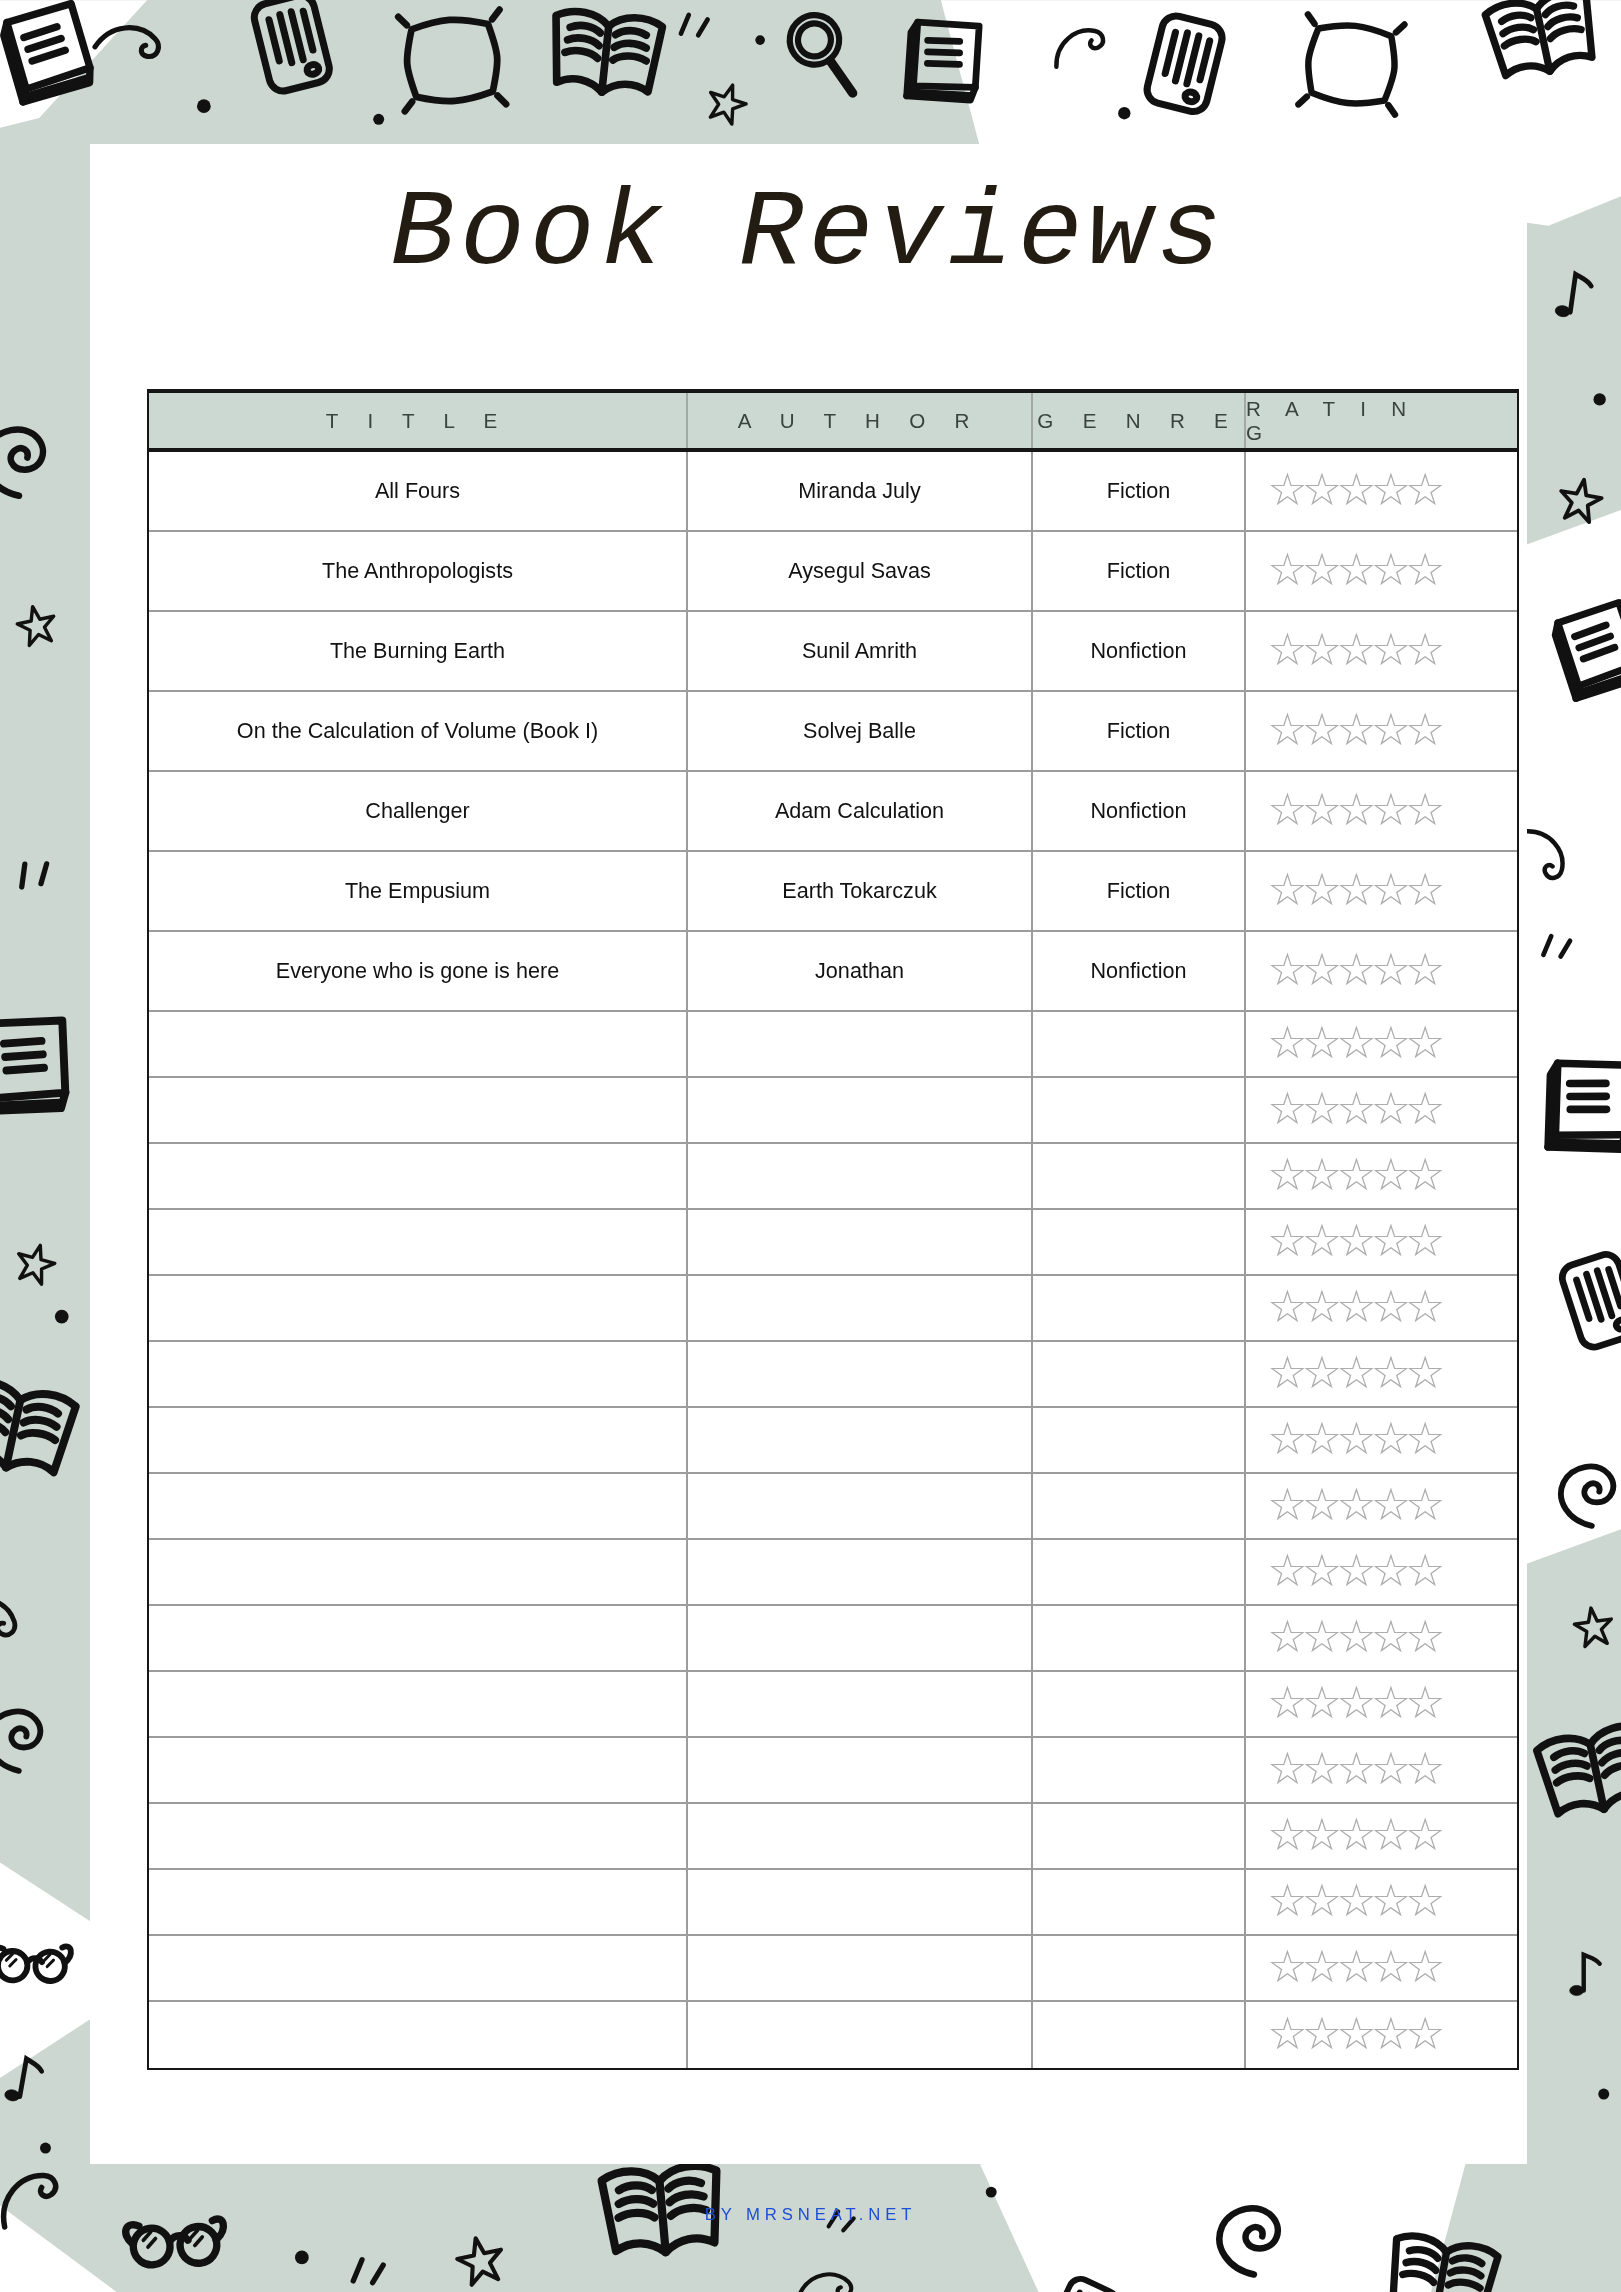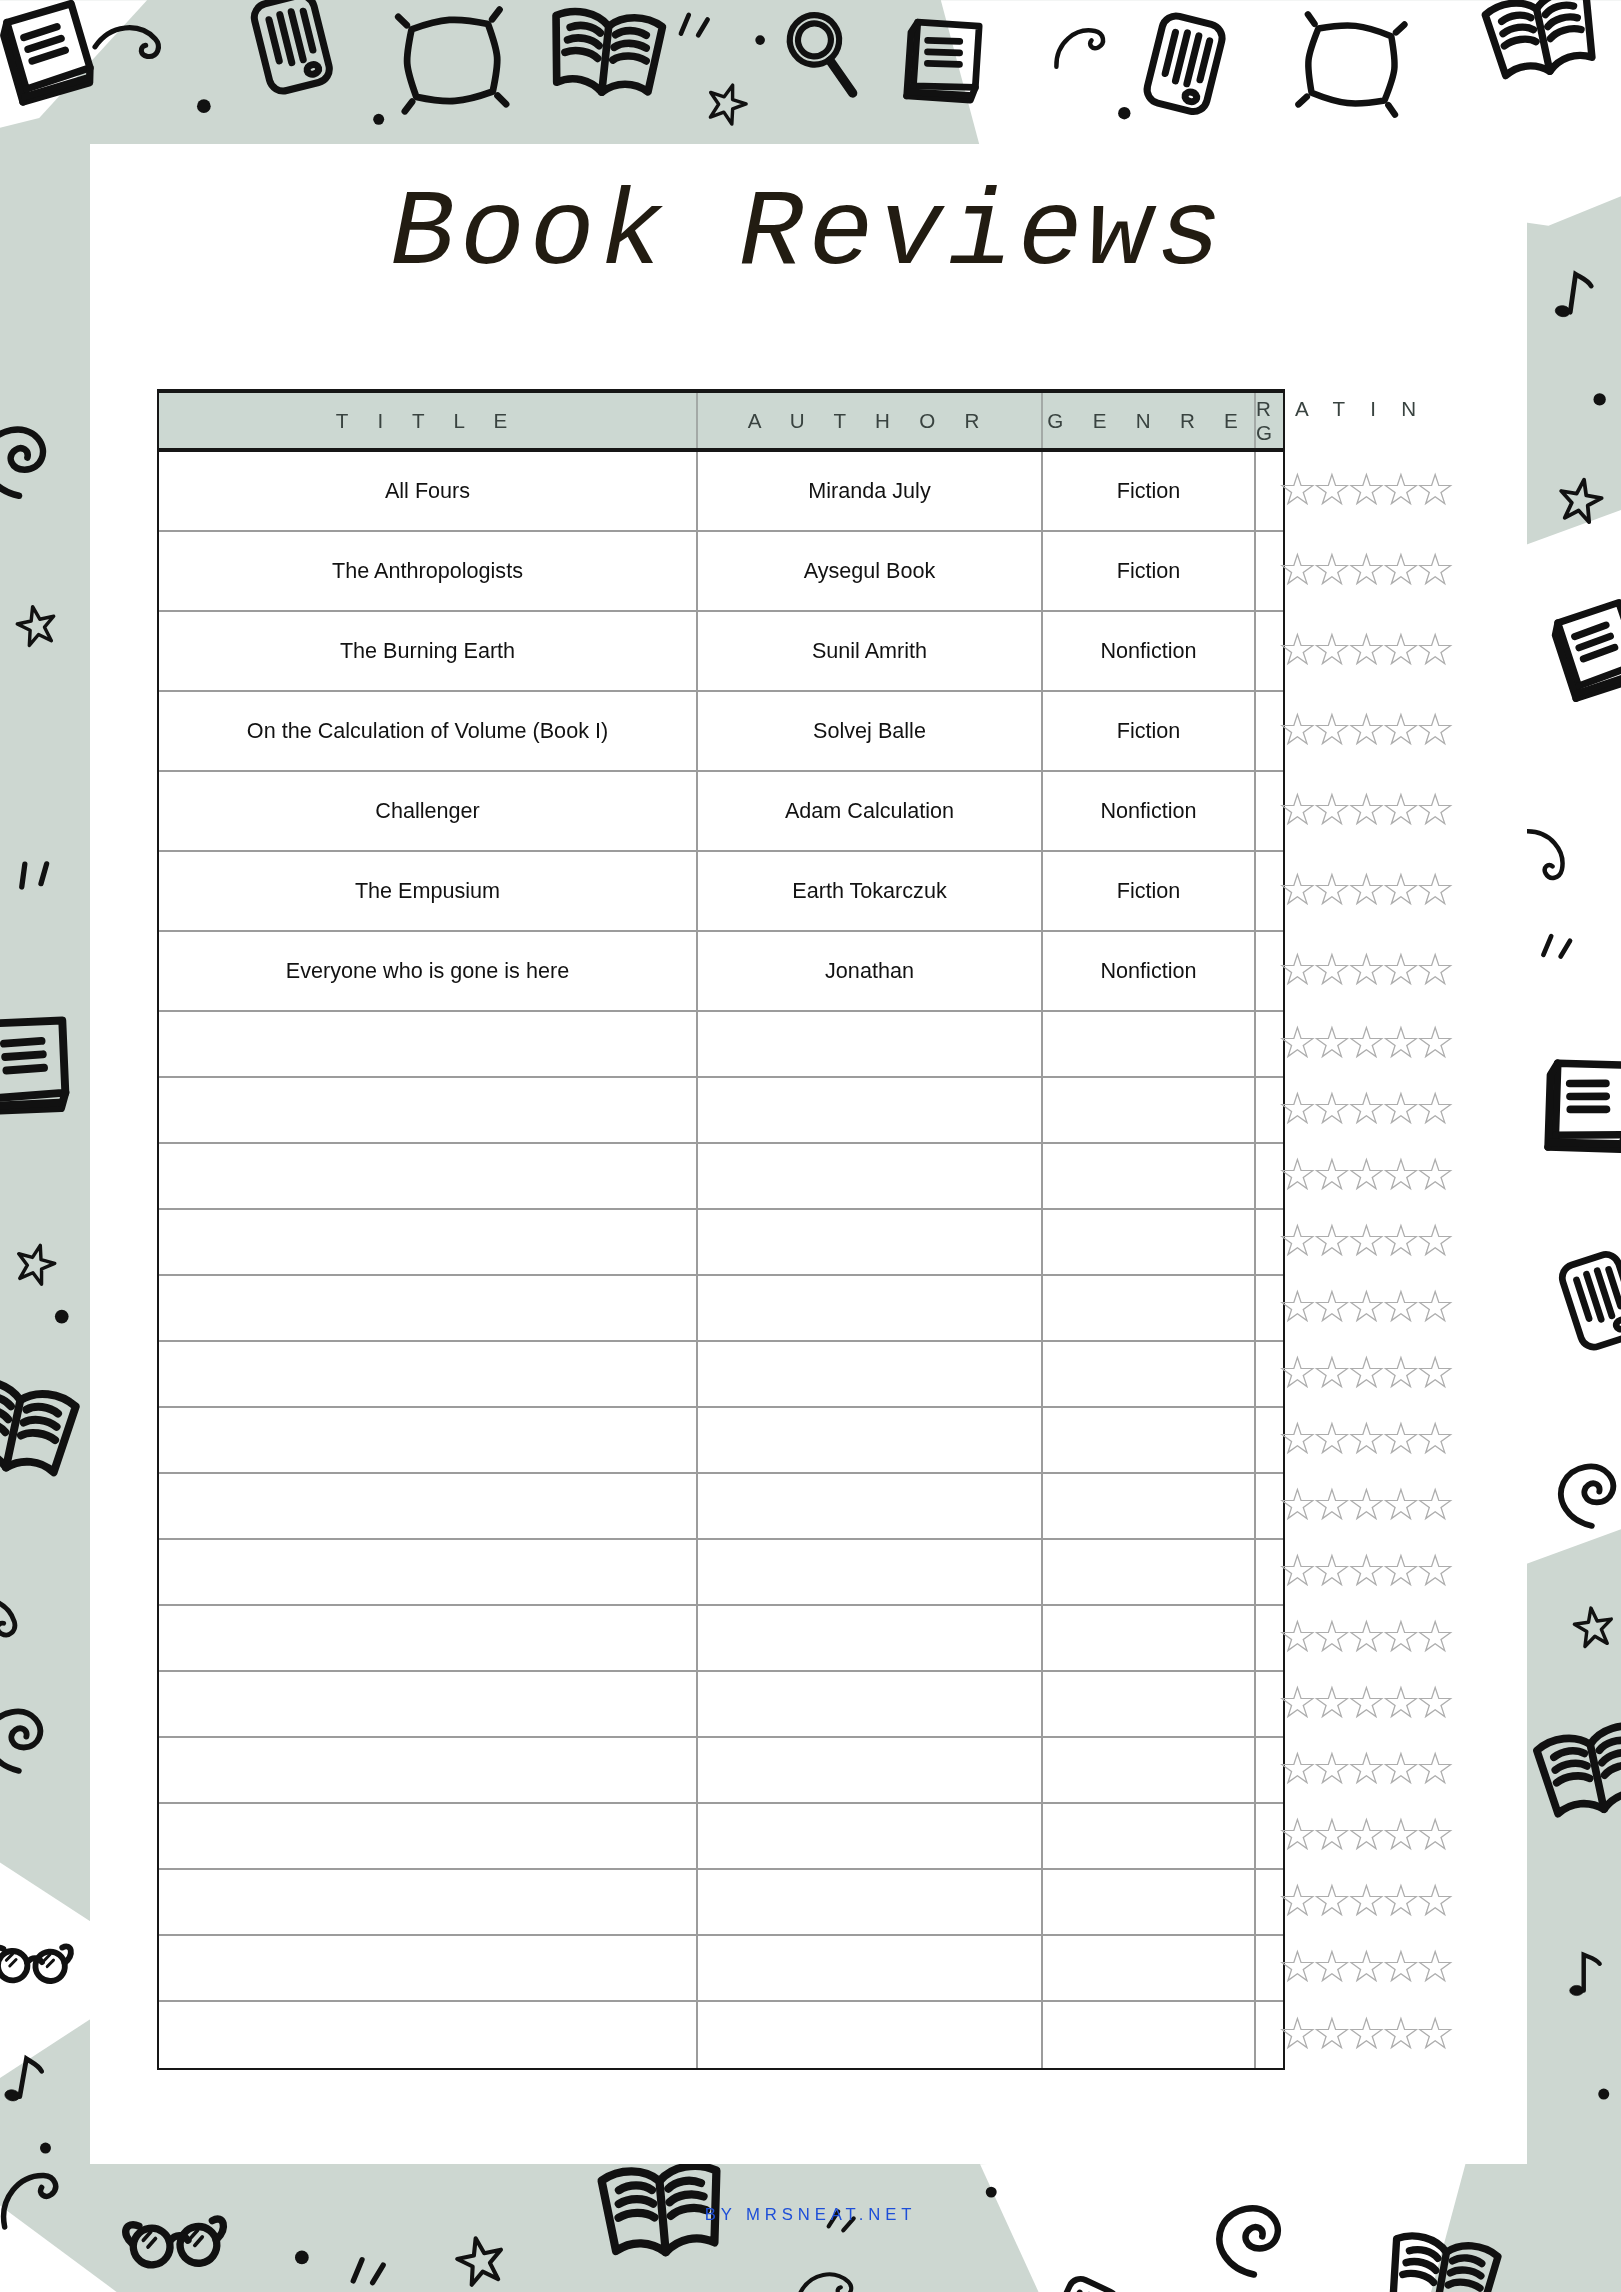--- a/index.html
+++ b/index.html
@@ -19,21 +19,21 @@
     background:#ffffff;
   }
 
   .title {
     margin:29px 0 0 0; text-align:center;
     font-family:Liberation Mono, monospace; font-style:italic; font-weight:500;
     font-size:108px; letter-spacing:4.9px; color:#221c12;
   }
 
   .table {
-    position:absolute; left:67px; top:245px; width:1128px;
+    position:absolute; left:57px; top:245px; width:1372px;
     border:2.9px solid #161616; border-top-width:4.9px;
     background:#fff;
   }
   .thead {
     display:grid; grid-template-columns:539px 345px 213px 209px;
     height:59px; background:#ccd8d2; border-bottom:4.9px solid #161616;
   }
   .th {
     display:flex; align-items:center; justify-content:center;
     font-size:20.6px; letter-spacing:11.8px; color:#394340;
@@ -220,21 +220,21 @@
     <div class="td col-title">All Fours</div>
     <div class="td col-author">Miranda July</div>
     <div class="td col-genre">Fiction</div>
     <div class="td col-rating">
       <span class="stars">☆☆☆☆☆</span>
     </div>
   </div>
 
   <div class="tr">
     <div class="td col-title">The Anthropologists</div>
-    <div class="td col-author">Aysegul Book</div>
+    <div class="td col-author">Aysegul Savas</div>
     <div class="td col-genre">Fiction</div>
     <div class="td col-rating">
       <span class="stars">☆☆☆☆☆</span>
     </div>
   </div>
 
   <div class="tr">
     <div class="td col-title">The Burning Earth</div>
     <div class="td col-author">Sunil Amrith</div>
     <div class="td col-genre">Nonfiction</div>

